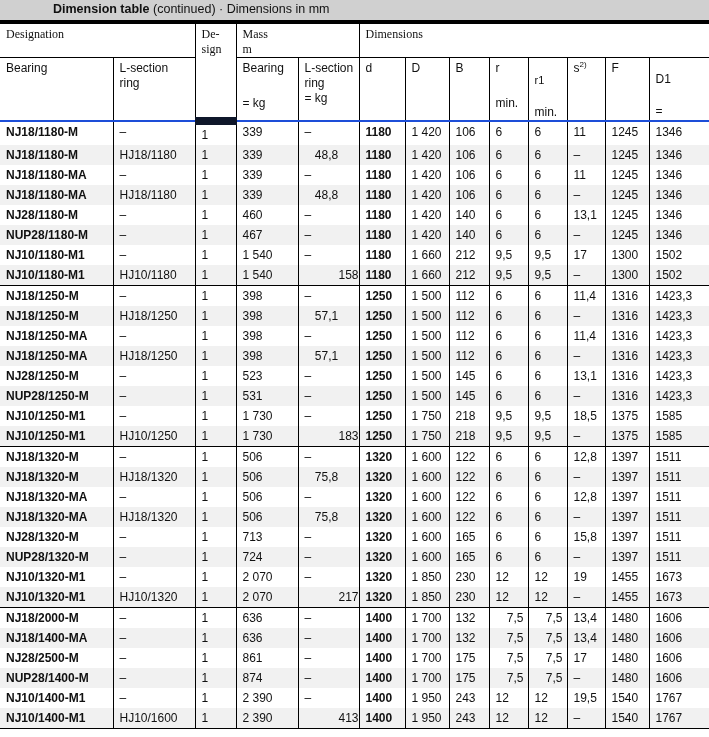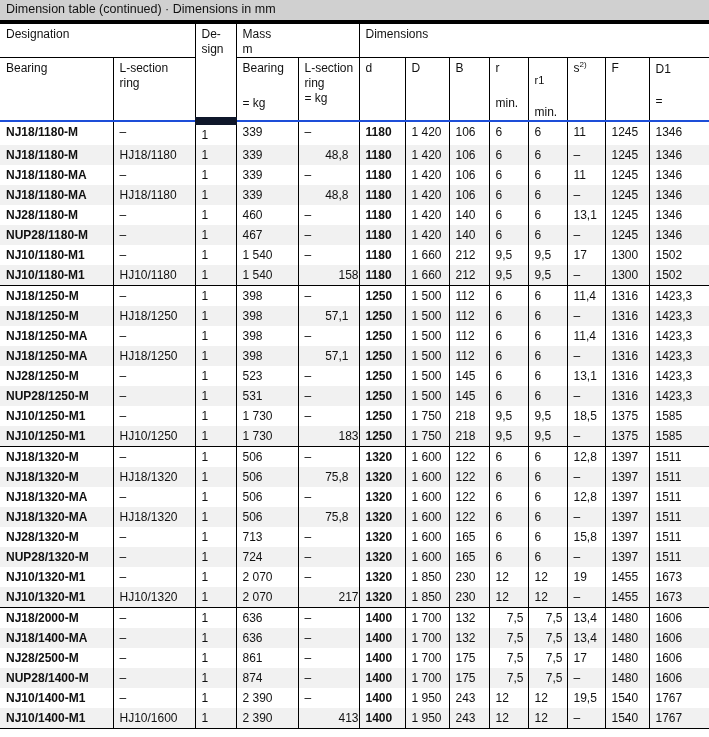--- a/index.html
+++ b/index.html
@@ -1,38 +1,38 @@
 <!DOCTYPE html>
 <html><head>
 <meta charset="utf-8">
 <style>
   html, body { margin:0; padding:0; background:#ffffff; }
   body { width:709px; height:737px; overflow:hidden; font-family:"Liberation Sans", sans-serif; font-size:12px; color:#111; }
   .titlebar { position:absolute; left:0; top:0; width:709px; height:20px; background:#d0d0d0; border-bottom:4px solid #000; box-sizing:content-box; }
   .titlebar .t { position:absolute; left:6px; top:2px; font-size:12.5px; white-space:nowrap; }
-  .titlebar b { font-weight:normal; }
+  .titlebar b { font-weight:bold;margin-left:47px; }
   table { position:absolute; left:0; top:24px; border-collapse:collapse; table-layout:fixed; width:709px; }
   td, th { font-weight:normal; text-align:left; vertical-align:top; padding:0 0 0 6px; height:20px; line-height:20px; white-space:nowrap; overflow:hidden; }
   col.c-bear { width:113px; } col.c-ring { width:82px; } col.c-des { width:41px; }
   col.c-mb { width:62px; } col.c-mr { width:61px; } col.c-d { width:46px; }
   col.c-D { width:44px; } col.c-B { width:40px; } col.c-r { width:39px; }
   col.c-r1 { width:39px; } col.c-s { width:38px; } col.c-F { width:44px; } col.c-D1 { width:60px; }
   thead th { line-height:15px; padding-top:3px; border-left:1px solid #000; }
   thead th:first-child { border-left:none; }
-  thead tr.h1 th { height:27px; border-bottom:1px solid #000; }
+  thead tr.h1 th { height:27px; border-bottom:1px solid #000;font-family:Liberation Serif, serif; }
   thead tr.h2 th { height:53px; border-bottom:2px solid #1d4ed8; }
   thead .sub1 { display:block; margin-top:20px; }
   tbody td { border-left:1px solid #000; }
   tbody td:first-child { border-left:none; }
   tbody tr:nth-child(even) td { background:#f1f1f1; }
   tbody tr.grp-end td { border-bottom:1px solid #000; }
   td.bold, td.des0 { font-weight:bold; }
   td.num { text-align:left; padding-right:14px; }
   td.mr { text-align:left; }
-  td.mr.val { text-align:right; padding-right:10px; }
+  td.mr.val { text-align:center; padding-right:10px; }
   td.mr.val.int { text-align:right; padding-right:0; }
   sup { font-size:8px; line-height:0; }
 </style>
 </head>
 <body>
 
 <div class="titlebar">
   <span class="t"><b>Dimension table</b><span> (continued) · Dimensions in mm</span></span>
 </div>
 
@@ -67,21 +67,21 @@
       <th><span>Bearing</span><span class="sub1">= kg</span></th>
       <th><span style="white-space:pre-line;display:block">L-section
 ring</span><span>= kg</span></th>
       <th>d</th>
       <th>D</th>
       <th>B</th>
       <th><span>r</span><span class="sub1">min.</span></th>
       <th><span style="font-size:11px;display:inline-block;margin-top:12px">r1</span><span class="sub1" style="margin-top:17px">min.</span></th>
       <th><span>s</span><sup>2)</sup></th>
       <th>F</th>
-      <th><span style="display:inline-block;margin-top:1px">D1</span><span class="sub1" style="margin-top:17px">=</span></th>
+      <th><span style="display:inline-block;margin-top:11px">D1</span><span class="sub1" style="margin-top:17px">=</span></th>
     </tr>
   </thead>
   <tbody id="tbody">
       <tr>
         <td class="bold">NJ18/1180-M</td>
         <td>–</td>
         <td>1</td>
         <td class="num">339</td>
         <td class="mr">–</td>
         <td class="bold">1180</td>

